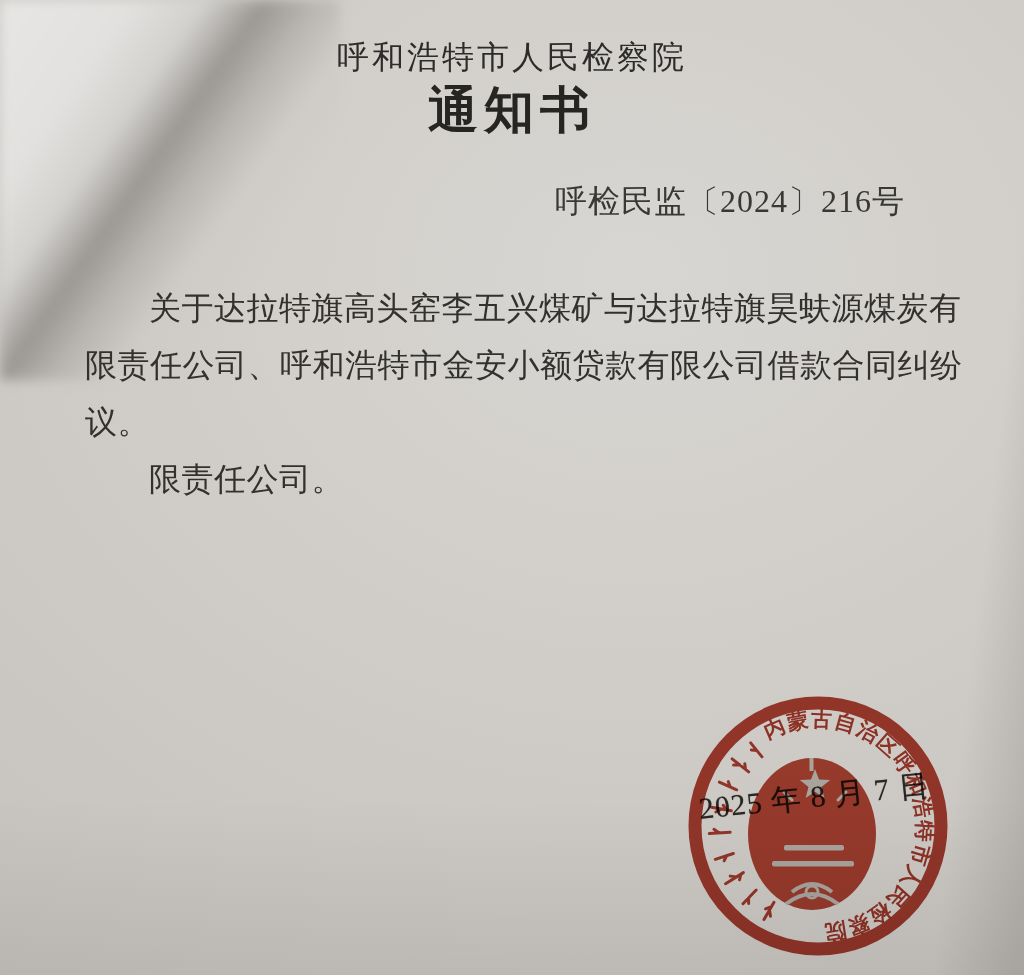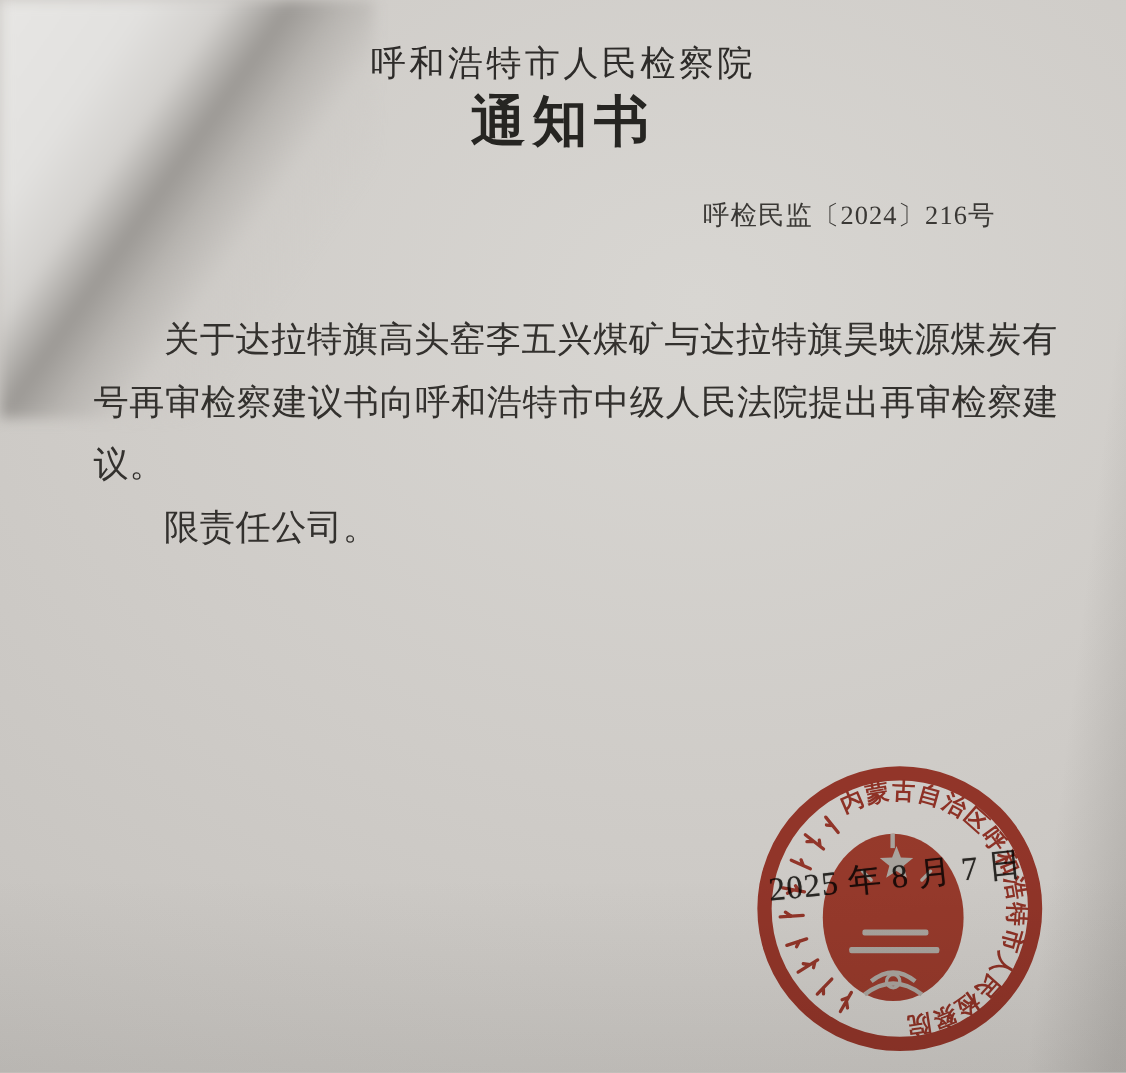--- a/index.html
+++ b/index.html
@@ -31,21 +31,21 @@
   .org-name{
     position:absolute;top:36px;left:0;width:100%;
     text-align:center;font-size:32px;letter-spacing:3px;color:#2e2c2a;
   }
   .doc-title{
     position:absolute;top:77px;left:0;width:100%;
     text-align:center;font-size:50px;font-weight:700;letter-spacing:6px;color:#262522;
   }
   .doc-number{
     position:absolute;top:180px;right:119px;
-    font-size:24px;letter-spacing:1px;color:#3a3835;
+    font-size:32px;letter-spacing:1px;color:#3a3835;
   }
   .body-text{
     position:absolute;top:280px;left:85px;width:872px;
     font-size:32px;line-height:57px;letter-spacing:0.5px;color:#33312e;
   }
   .body-text .line{white-space:pre;}
   .body-text .indent{text-indent:2em;font-family:Liberation Serif, serif;}
   
   .seal{
     position:absolute;left:688px;top:696px;width:260px;height:260px;
@@ -66,21 +66,21 @@
   <div class="fold"></div>
   <div class="right-edge"></div>
   <div class="bottom-shade"></div>
 
   <div class="org-name">呼和浩特市人民检察院</div>
   <div class="doc-title">通知书</div>
   <div class="doc-number">呼检民监〔2024〕216号</div>
 
   <div class="body-text">
     <div class="line indent">关于达拉特旗高头窑李五兴煤矿与达拉特旗昊蚨源煤炭有</div>
-    <div class="line">号再审检察建议书向呼和浩特市中级人民法院提出再审检察建</div>
+    <div class="line">限责任公司、呼和浩特市金安小额贷款有限公司借款合同纠纷</div>
     <div class="line">议。</div>
     <div class="line indent">限责任公司。</div>
   </div>
 
   <svg class="seal" viewBox="0 0 260 260" xmlns="http://www.w3.org/2000/svg">
 
     <circle cx="130" cy="130" r="123" fill="none" stroke="#b13a2b" stroke-width="13"></circle>
 
     <g>
       <ellipse cx="124" cy="138" rx="64" ry="76" fill="#b7402f"></ellipse>

